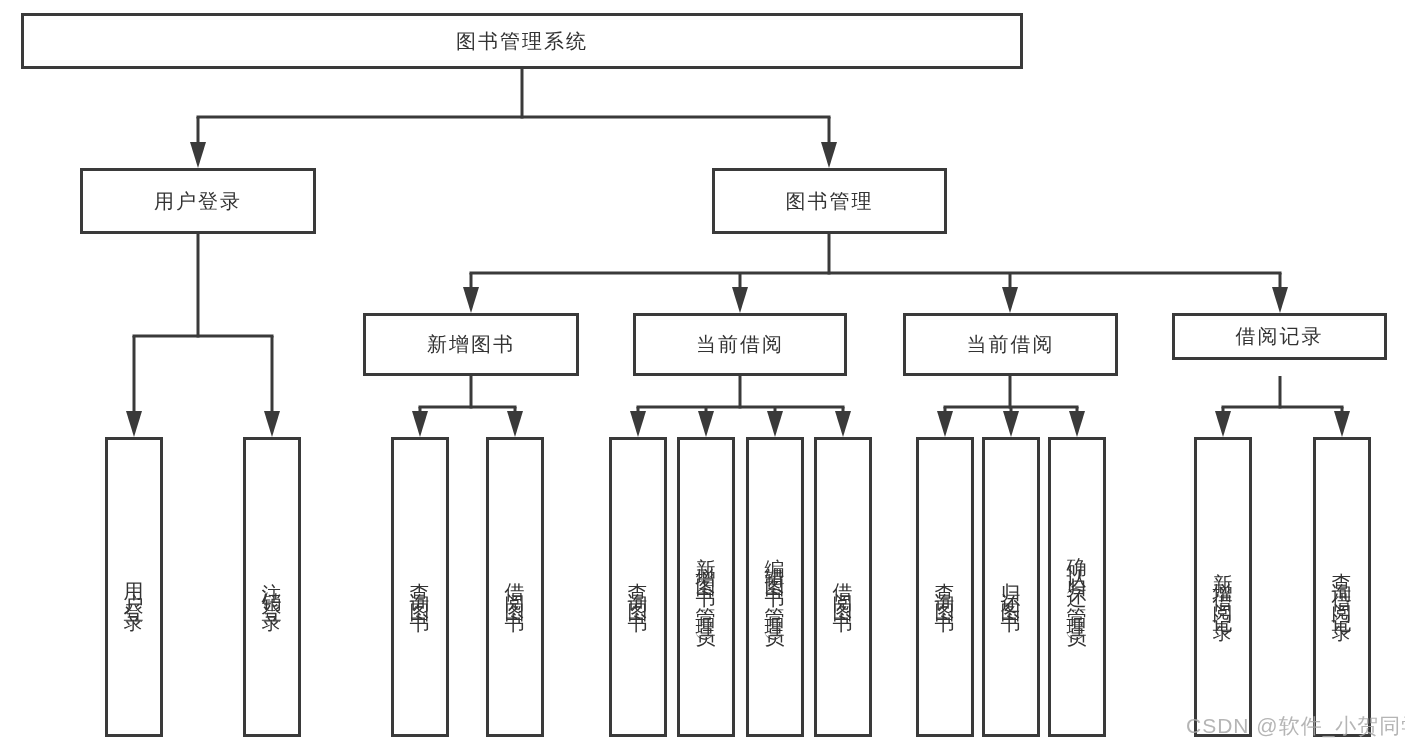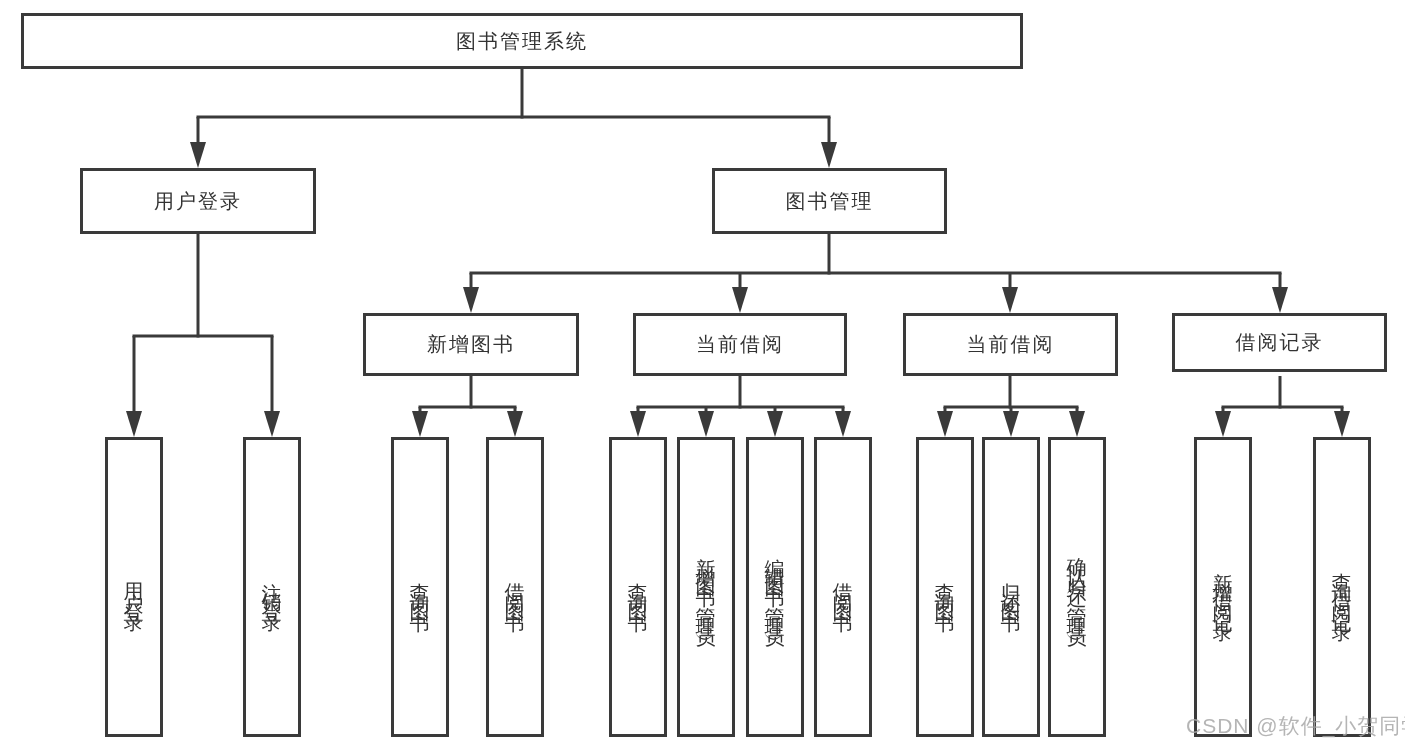--- a/index.html
+++ b/index.html
@@ -53,21 +53,21 @@
     color: #333333;
     white-space: nowrap;
   }
   
   #b-root    { left: 21px;  top: 13px;  width: 1002px; height: 56px; }
   #b-login   { left: 80px;  top: 168px; width: 236px;  height: 66px; }
   #b-mgmt    { left: 712px; top: 168px; width: 235px;  height: 66px; justify-content: center; }
   #b-rec     { left: 363px; top: 313px; width: 216px;  height: 63px; }
   #b-borrow  { left: 633px; top: 313px; width: 214px;  height: 63px; }
   #b-current { left: 903px; top: 313px; width: 215px;  height: 63px; }
-  #b-records { left: 1172px;top: 313px; width: 215px;  height: 59px; }
+  #b-records { left: 1172px;top: 313px; width: 215px;  height: 47px; }
 
   #v-login       { left: 105px; }
   #v-logout      { left: 243px; }
   #v-rec-query   { left: 391px; }
   #v-rec-borrow  { left: 486px; }
   #v-bor-query   { left: 609px; }
   #v-bor-add     { left: 677px; }
   #v-bor-edit    { left: 746px; }
   #v-bor-borrow  { left: 814px; }
   #v-cur-query   { left: 916px; }

